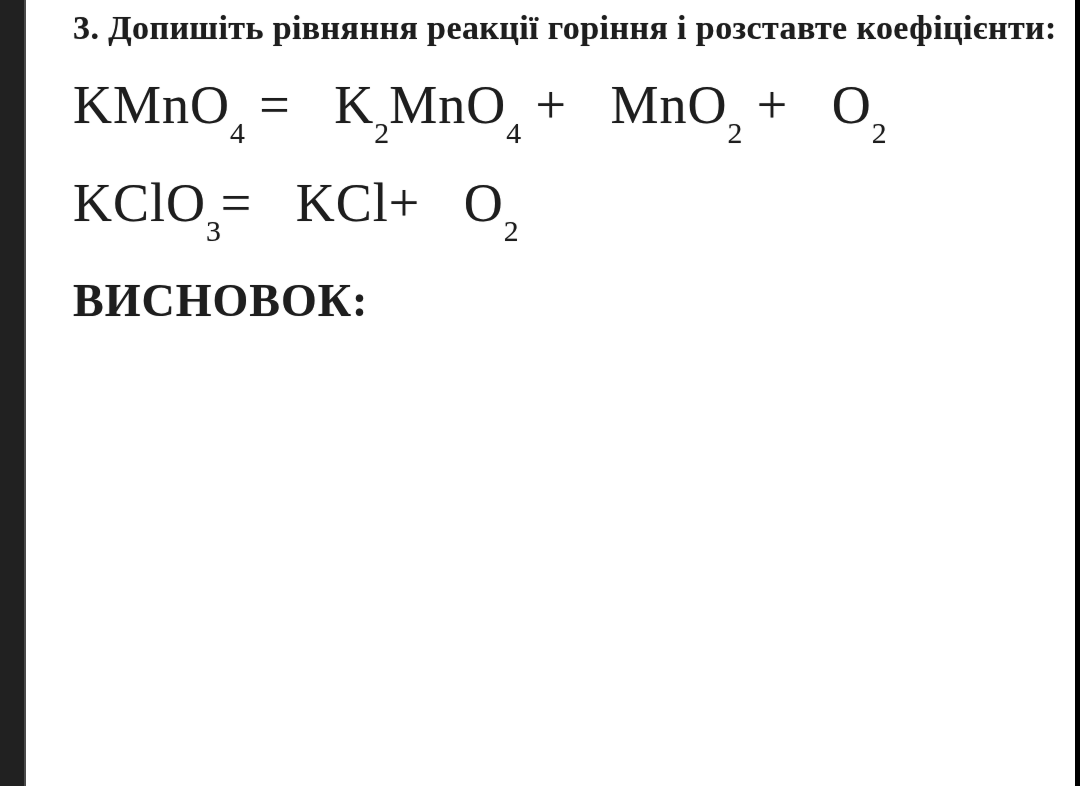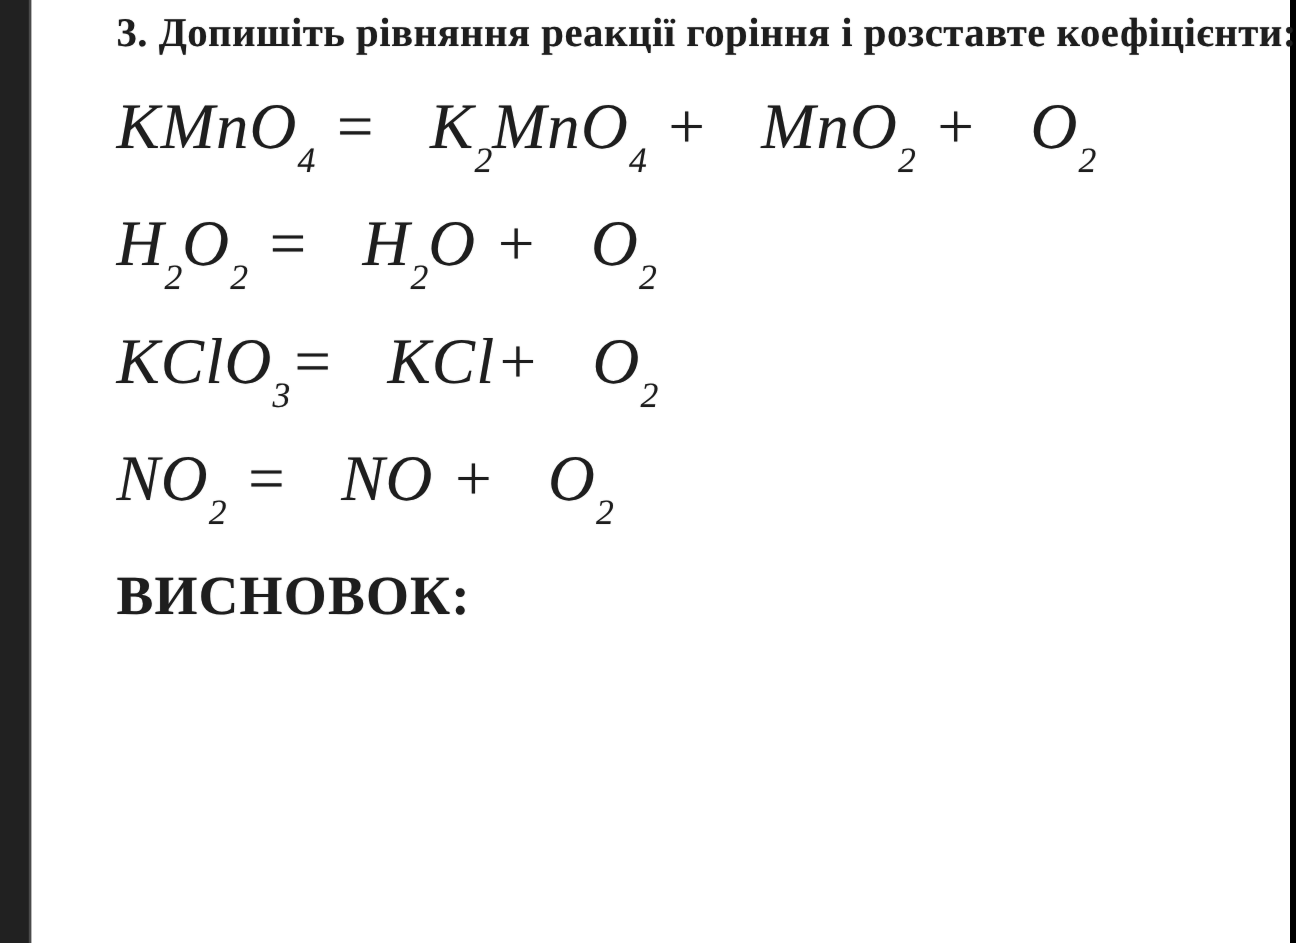--- a/index.html
+++ b/index.html
@@ -22,33 +22,32 @@
     position:absolute;left:0;top:0;bottom:0;width:26px;
     background:var(--left-bar);
     border-right:2px solid var(--left-bar-edge);
   }
   .right-bar{
     position:absolute;right:0;top:0;bottom:0;width:5px;
     background:var(--right-bar);
   }
   .content{
     position:absolute;
-    left:73px;top:6px;right:8px;bottom:0;margin-left:24px;
+    left:73px;top:6px;right:8px;bottom:0;
   }
   .doc-title{
     font-size:34px;
     font-weight:bold;
     line-height:44px;
     letter-spacing:.4px;
     white-space:nowrap;
     text-shadow:0 0 1px rgba(30,30,30,.45);
   }
   .equations{
     margin-top:6px;
-    font-style:italic;
   }
   .eq{
     font-size:54px;
     line-height:98px;
     white-space:pre;
     letter-spacing:1px;
     text-shadow:0 0 1px rgba(30,30,30,.4);
   }
   .eq sub{
     font-size:55%;
@@ -71,19 +70,17 @@
 <body>
 
 <div class="left-bar"></div>
 <div class="right-bar"></div>
 
 <div class="content">
   <div class="doc-title">3. Допишіть рівняння реакції горіння і розставте коефіцієнти:</div>
 
   <div class="equations">
       <div class="eq">KMnO<sub>4</sub> =   K<sub>2</sub>MnO<sub>4</sub> +   MnO<sub>2</sub> +   O<sub>2</sub></div>
-      <div class="eq">H<sub>2</sub>O<sub>2</sub> =   H<sub>2</sub>O +   O<sub>2</sub></div>
       <div class="eq">KClO<sub>3</sub>=   KCl+   O<sub>2</sub></div>
-      <div class="eq">NO<sub>2</sub> =   NO +   O<sub>2</sub></div>
     </div>
 
   <div class="conclusion">ВИСНОВОК:</div>
 </div>
 
 </body></html>

